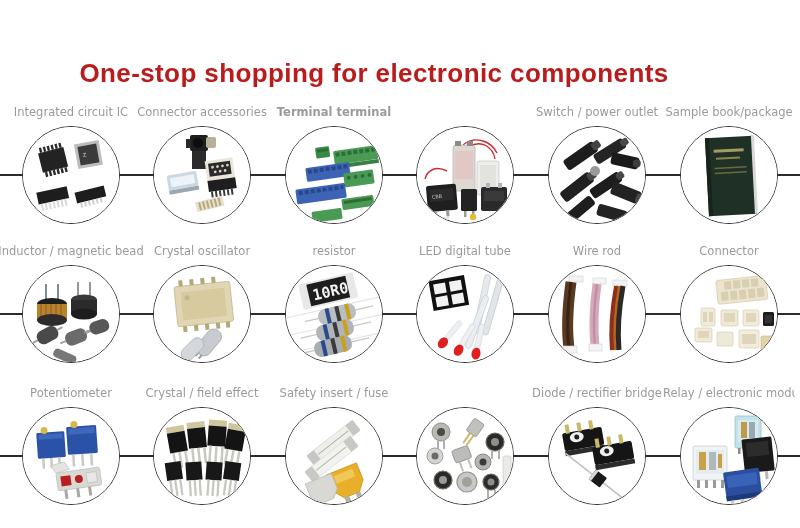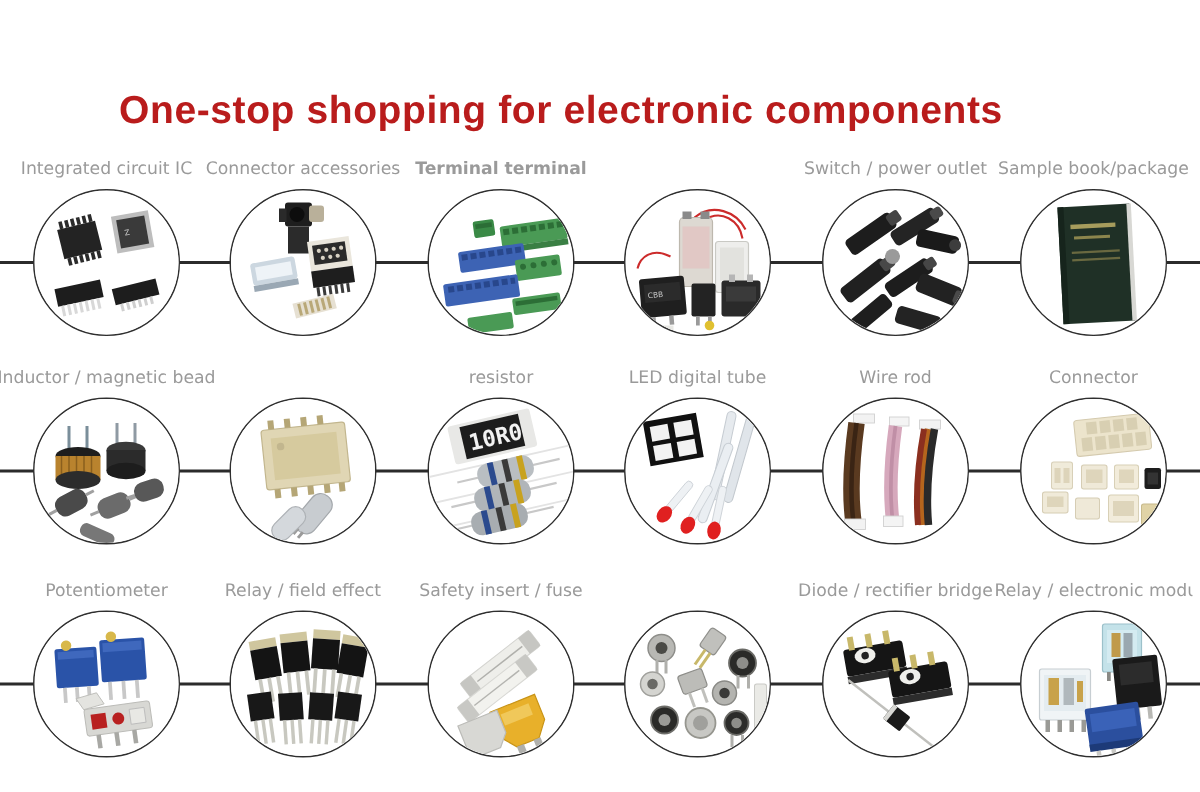--- a/index.html
+++ b/index.html
@@ -388,20 +388,21 @@
             <rect x="68" y="54" width="20" height="13" rx="6" fill="#585858"></rect>
           </g>
           <g transform="rotate(24 42 90)">
             <rect x="30" y="86" width="24" height="9" rx="4" fill="#777"></rect>
           </g>
         </svg>
       </div>
     </div>
 
     <div class="cell" style="left:136px;">
+      <div class="cell-label">Crystal oscillator</div>
       <div class="circle">
         <svg viewBox="0 0 98 98">
           <rect x="0" y="0" width="98" height="98" fill="#fff"></rect>
           <g transform="rotate(-6 50 40)">
             <rect x="22" y="18" width="56" height="40" rx="2" fill="#e0d6b4" stroke="#c2b68e" stroke-width="0.8"></rect>
             <rect x="28" y="24" width="44" height="28" fill="#d6ca9e"></rect>
             <circle cx="34" cy="30" r="2.5" fill="#c2b68e"></circle>
             <g fill="#b5a676">
               <rect x="27" y="58" width="4" height="6"></rect>
                 <rect x="38" y="58" width="4" height="6"></rect>
@@ -623,21 +624,21 @@
                 <rect x="52" y="80" width="3" height="9"></rect>
               <rect x="64" y="80" width="3" height="9"></rect>
             </g>
             <path d="M34 62 L 30 54 L 44 52 L 48 60 Z" fill="#e4e4e0" stroke="#bcbcb8" stroke-width="0.6"></path>
           </g>
         </svg>
       </div>
     </div>
 
     <div class="cell" style="left:136px;">
-      <div class="cell-label">Relay / field effect</div>
+      <div class="cell-label">Crystal / field effect</div>
       <div class="circle">
         <svg viewBox="0 0 98 98">
           <rect x="0" y="0" width="98" height="98" fill="#fff"></rect>
           <g transform="rotate(-10 24 32)">
             <rect x="14" y="18" width="18" height="6" fill="#cfc69e"></rect>
             <rect x="14" y="24" width="18" height="20" fill="#141414"></rect>
             <g fill="#c8c8c0">
               <rect x="16" y="44" width="2.5" height="16"></rect>
                 <rect x="22" y="44" width="2.5" height="16"></rect>
               <rect x="28" y="44" width="2.5" height="16"></rect>

